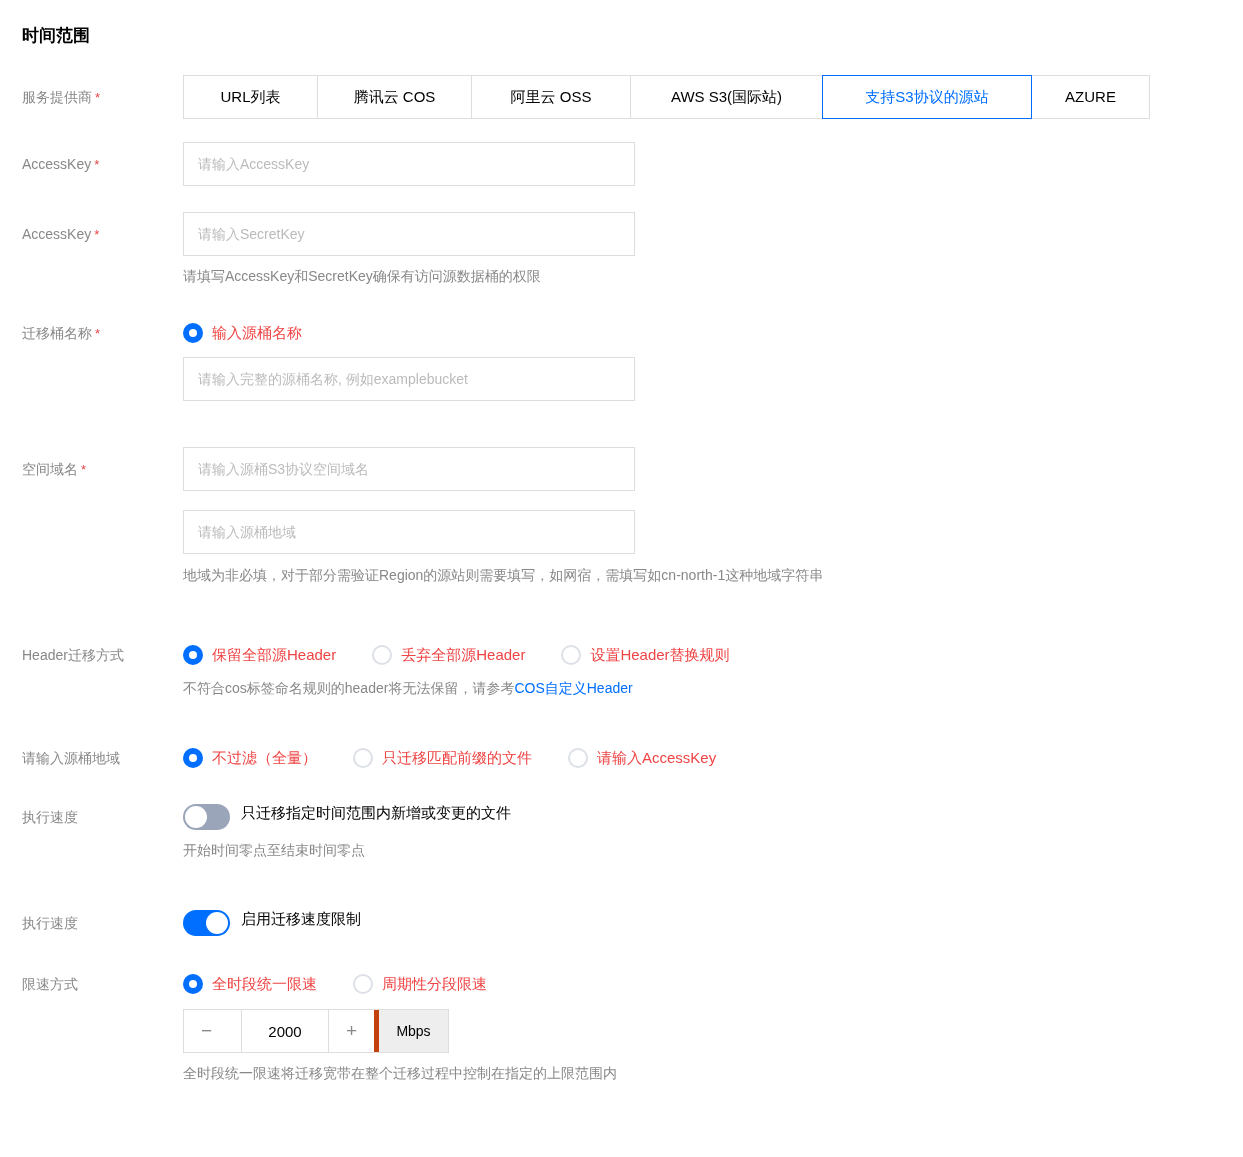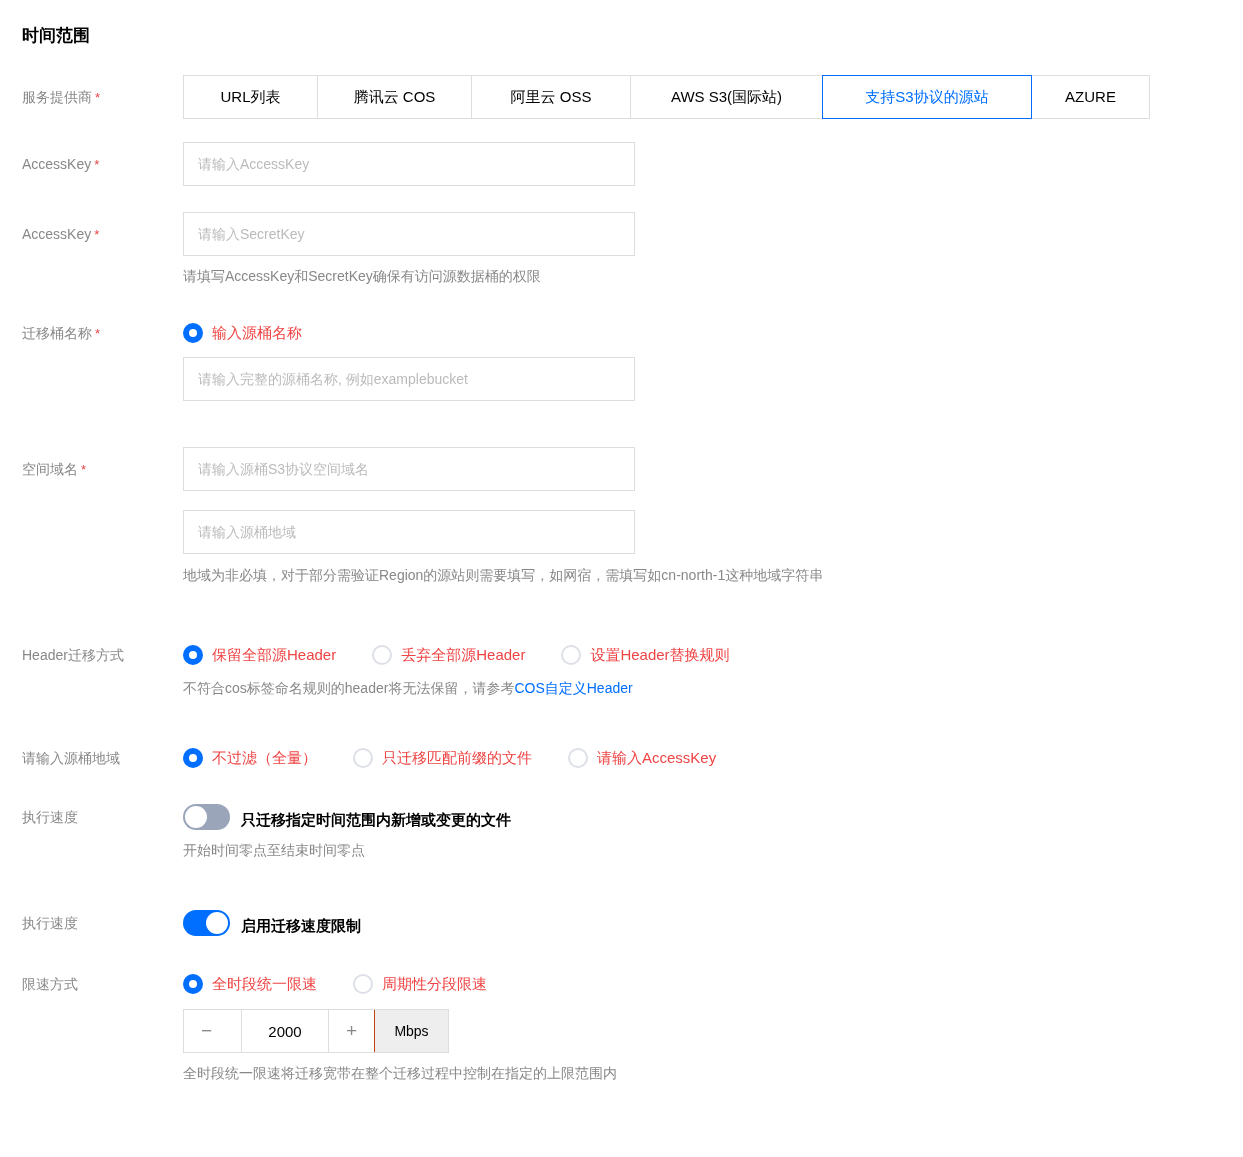--- a/index.html
+++ b/index.html
@@ -42,39 +42,39 @@
 
   
   .radio-group { display:flex; align-items:center; height:24px; }
   .radio { display:flex; align-items:center; margin-right:36px; cursor:pointer; }
   .radio:last-child { margin-right:0; }
   .radio .dot { width:20px; height:20px; border-radius:50%; background:#fff; border:2px solid #dde0e6; margin-right:9px; flex-shrink:0; }
   .radio.sel .dot { border:6px solid #006eff; }
   .radio .rlbl { font-size:15px; color:#ef4444; white-space:nowrap; }
 
   
-  .toggle-line { display:flex; align-items:flex-end; height:26px;font-weight:bold; }
+  .toggle-line { display:flex; align-items:flex-start; height:26px; }
   .toggle { width:47px; height:26px; border-radius:13px; position:relative; cursor:pointer; flex-shrink:0; }
   .toggle .knob { width:22px; height:22px; border-radius:50%; background:#fff; position:absolute; top:2px; }
   .toggle.off { background:#9aa5ba; }
   .toggle.off .knob { left:2px; }
   .toggle.on { background:#006eff; }
   .toggle.on .knob { right:2px; }
   .toggle-line .tlbl { font-size:15px; color:#000; margin-left:11px; white-space:nowrap; }
 
   
   .stepper { display:inline-flex; border:1px solid #ddd; height:44px; }
   .st-btn { width:45px; display:flex; align-items:center; justify-content:center; color:#888; font-size:19px; background:#fff; cursor:pointer; user-select:none; }
   .st-val {
     width:88px; border:none; border-left:1px solid #ddd; border-right:1px solid #ddd;
     text-align:center; font-size:15px; color:#000; outline:none;
     font-family:"Liberation Sans","DejaVu Sans",sans-serif;
     margin-left:12px;
   }
-  .st-unit { width:74px; background:#eee; border-left:1px solid #c2410c; display:flex; align-items:center; justify-content:center; font-size:14px; color:#000; }
+  .st-unit { width:74px; background:#eee; border-left:5px solid #c2410c; display:flex; align-items:center; justify-content:center; font-size:14px; color:#000; }
 
   
   .mb22 { margin-bottom:22px; }
   .mb25 { margin-bottom:25px; }
   .mb35 { margin-bottom:35px; }
   .mb46 { margin-bottom:46px; }
   .mb58 { margin-bottom:58px; }
   .mb48 { margin-bottom:48px; }
   .mb34 { margin-bottom:34px; }
   .mb50 { margin-bottom:50px; }

